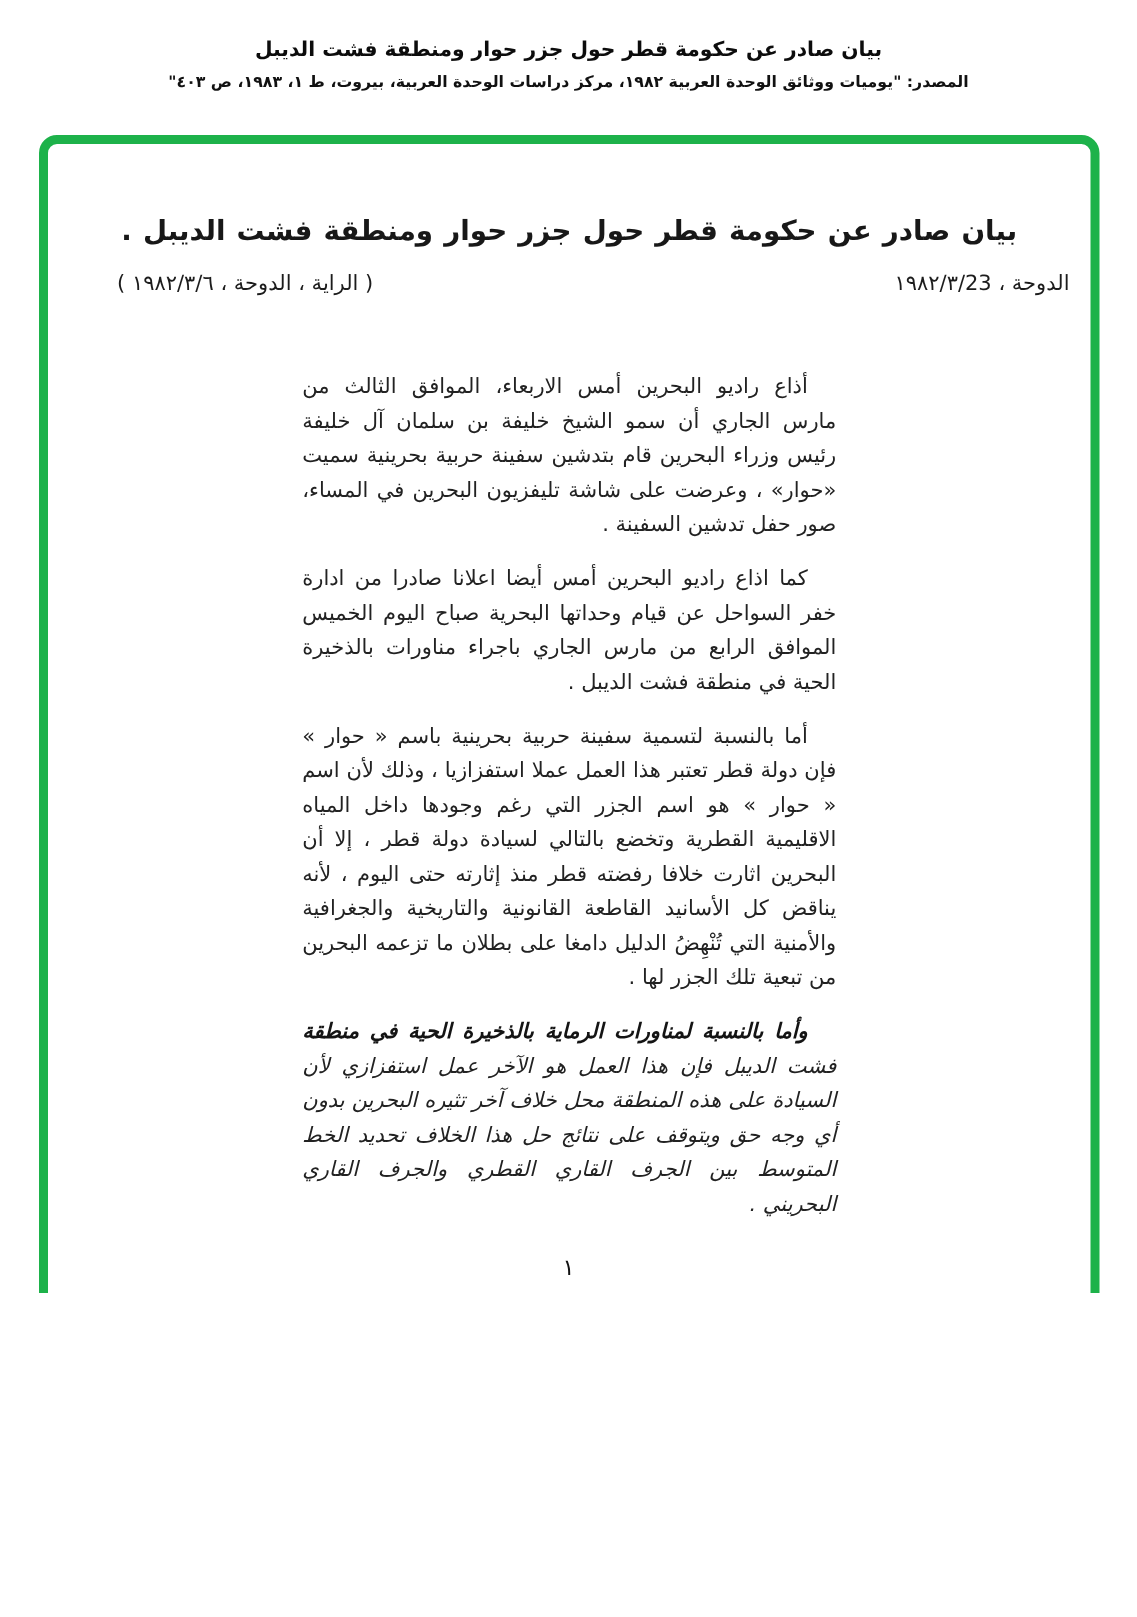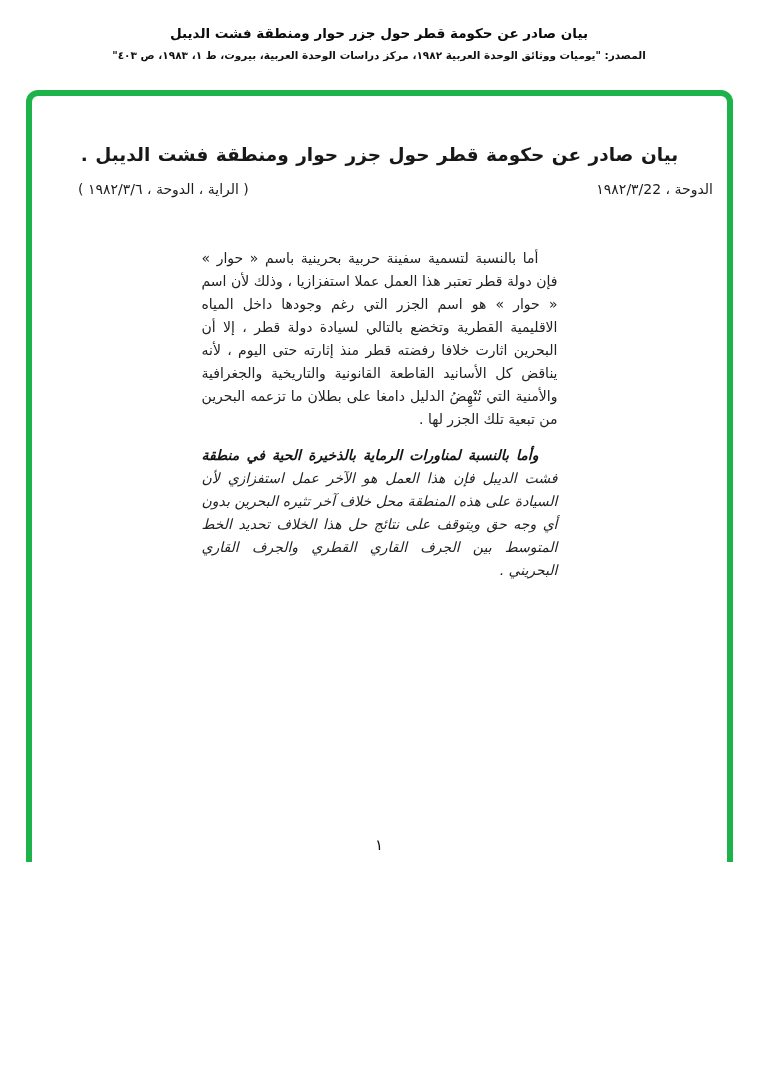--- a/index.html
+++ b/index.html
@@ -103,25 +103,27 @@
 
   <header class="page-header">
     <div class="ph-title">بيان صادر عن حكومة قطر حول جزر حوار ومنطقة فشت الديبل</div>
     <div class="ph-source">المصدر:  "يوميات ووثائق الوحدة العربية ١٩٨٢، مركز دراسات الوحدة العربية، بيروت، ط ١، ١٩٨٣، ص ٤٠٣"</div>
   </header>
 
   <section class="doc-frame" style="border-color: rgb(29, 178, 74);">
     <div class="doc-title">بيان صادر عن حكومة قطر حول جزر حوار ومنطقة فشت الديبل .</div>
 
     <div class="doc-dateline">
-      <span class="dl-right">الدوحة ، ١٩٨٢/٣/22</span>
+      <span class="dl-right">الدوحة ، ١٩٨٢/٣/23</span>
       <span class="dl-left">( الراية ، الدوحة ، ١٩٨٢/٣/٦ )</span>
     </div>
 
     <div class="doc-body">
+      <p>أذاع راديو البحرين أمس الاربعاء، الموافق الثالث من مارس الجاري أن سمو الشيخ خليفة بن سلمان آل خليفة رئيس وزراء البحرين قام بتدشين سفينة حربية بحرينية سميت «حوار» ، وعرضت على شاشة تليفزيون البحرين في المساء، صور حفل تدشين السفينة .</p>
+      <p>كما اذاع راديو البحرين أمس أيضا اعلانا صادرا من ادارة خفر السواحل عن قيام وحداتها البحرية صباح اليوم الخميس الموافق الرابع من مارس الجاري باجراء مناورات بالذخيرة الحية في منطقة فشت الديبل .</p>
       <p>أما بالنسبة لتسمية سفينة حربية بحرينية باسم « حوار » فإن دولة قطر تعتبر هذا العمل عملا استفزازيا ، وذلك لأن اسم « حوار » هو اسم الجزر التي رغم وجودها داخل المياه الاقليمية القطرية وتخضع بالتالي لسيادة دولة قطر ، إلا أن البحرين اثارت خلافا رفضته قطر منذ إثارته حتى اليوم ، لأنه يناقض كل الأسانيد القاطعة القانونية والتاريخية والجغرافية والأمنية التي تُنْهِضُ الدليل دامغا على بطلان ما تزعمه البحرين من تبعية تلك الجزر لها .</p>
       <p><strong>وأما بالنسبة لمناورات الرماية بالذخيرة الحية في منطقة</strong><span> فشت الديبل فإن هذا العمل هو الآخر عمل استفزازي لأن السيادة على هذه المنطقة محل خلاف آخر تثيره البحرين بدون أي وجه حق ويتوقف على نتائج حل هذا الخلاف تحديد الخط المتوسط بين الجرف القاري القطري والجرف القاري البحريني .</span></p>
     </div>
   </section>
 
   <footer>
     <div class="page-number">١</div>
   </footer>
 
 </div>

